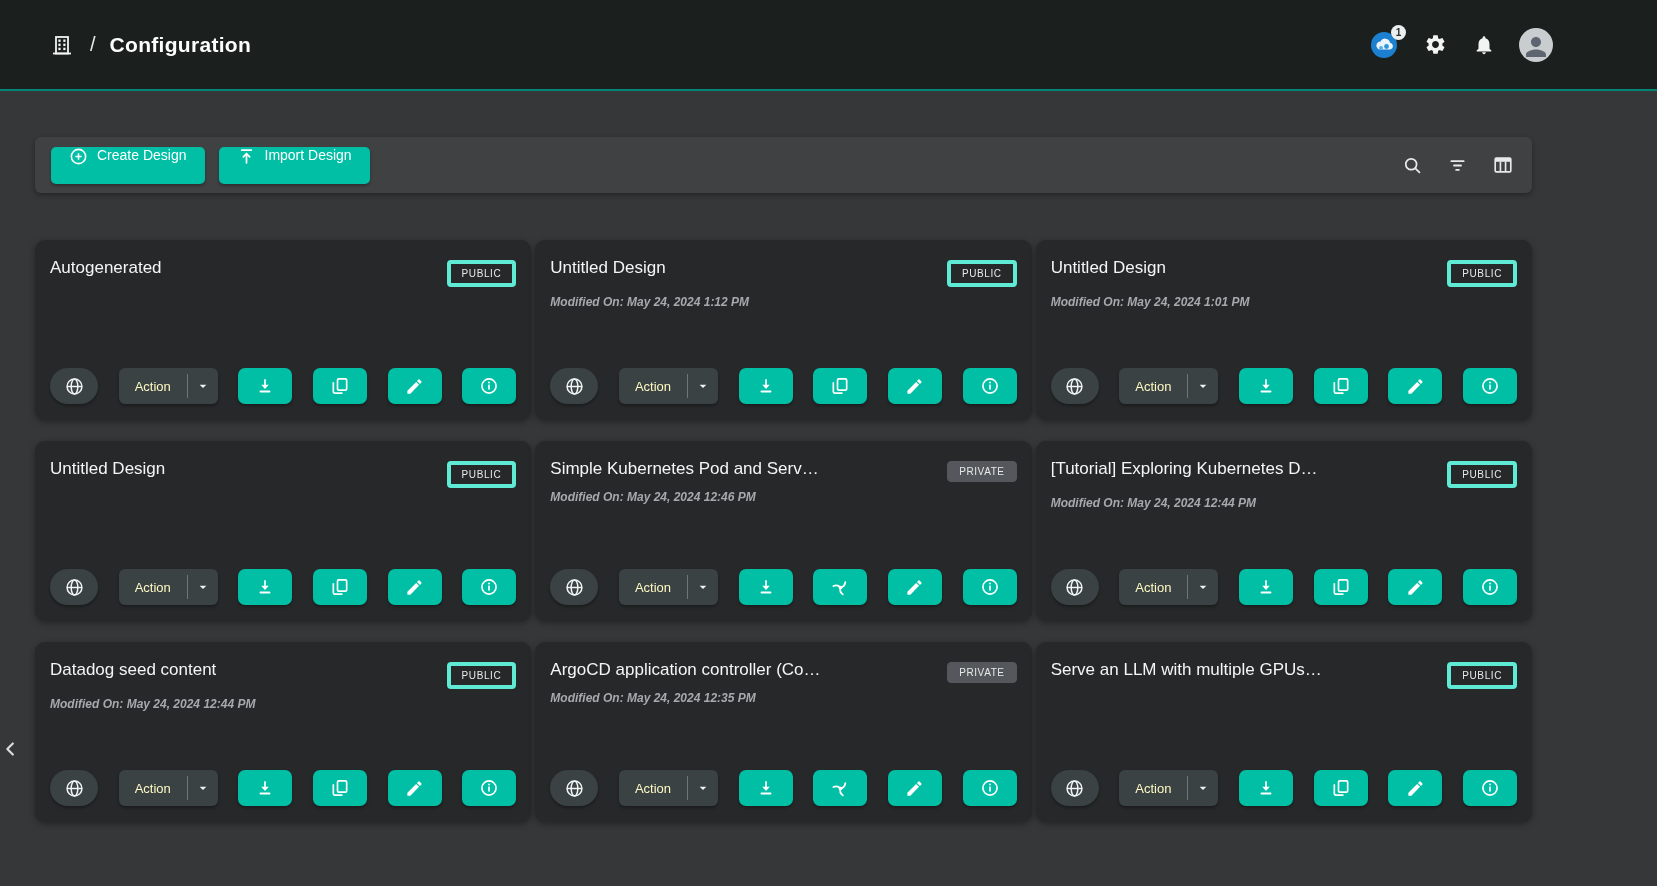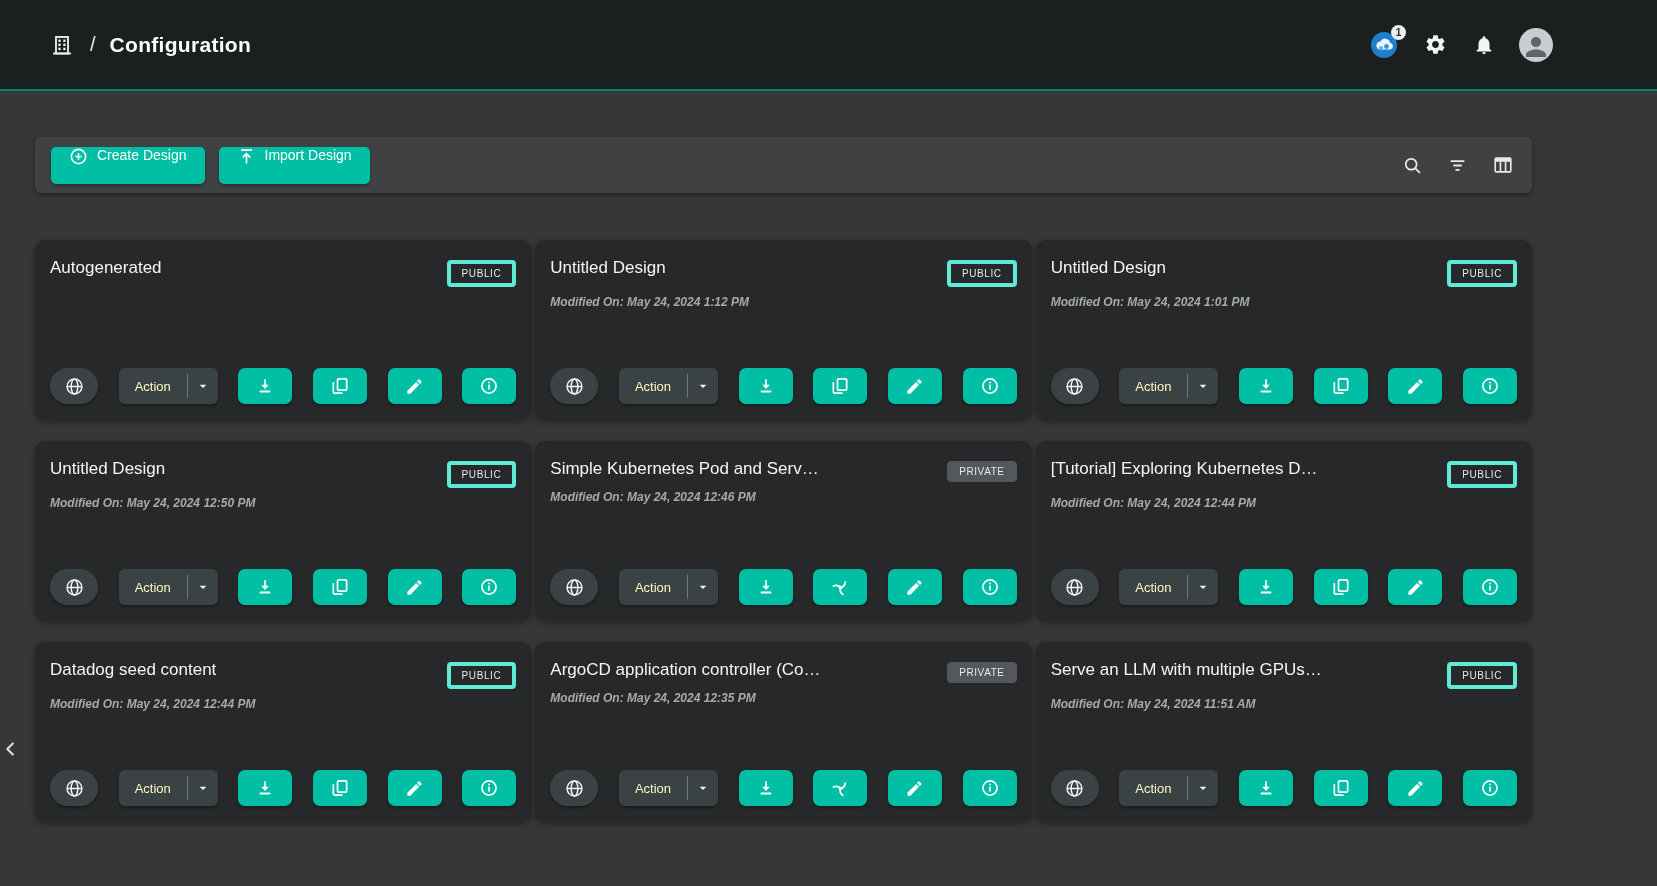--- a/index.html
+++ b/index.html
@@ -416,21 +416,20 @@
       </button>
 
     </div>
   </div>
 
   <div class="card">
     <div class="card-top">
       <div class="card-title">Untitled Design</div>
       <div class="badge public">PUBLIC</div>
     </div>
-    <div class="card-modified">Modified On: May 24, 2024 12:50 PM</div>
     <div class="card-actions">
 
       <button class="cbtn dark globe-btn">
         <svg width="21" height="21" viewBox="0 0 24 24" fill="none" stroke="#f2f4f4" stroke-width="1.7">
           <circle cx="12" cy="12" r="8.5"></circle>
           <ellipse cx="12" cy="12" rx="3.8" ry="8.5"></ellipse>
           <path d="M3.5 12h17"></path>
         </svg>
       </button>
 
@@ -714,21 +713,20 @@
       </button>
 
     </div>
   </div>
 
   <div class="card">
     <div class="card-top">
       <div class="card-title">Serve an LLM with multiple GPUs…</div>
       <div class="badge public">PUBLIC</div>
     </div>
-    <div class="card-modified">Modified On: May 24, 2024 11:51 AM</div>
     <div class="card-actions">
 
       <button class="cbtn dark globe-btn">
         <svg width="21" height="21" viewBox="0 0 24 24" fill="none" stroke="#f2f4f4" stroke-width="1.7">
           <circle cx="12" cy="12" r="8.5"></circle>
           <ellipse cx="12" cy="12" rx="3.8" ry="8.5"></ellipse>
           <path d="M3.5 12h17"></path>
         </svg>
       </button>
 

